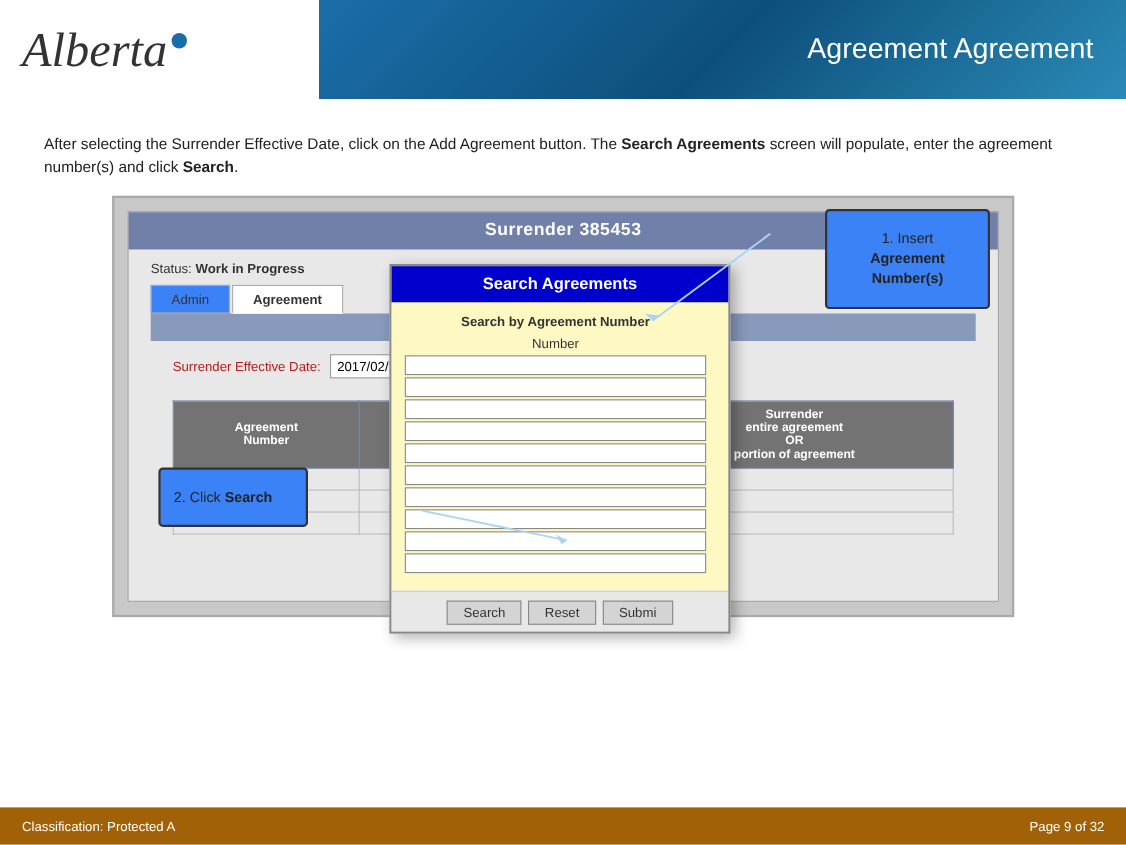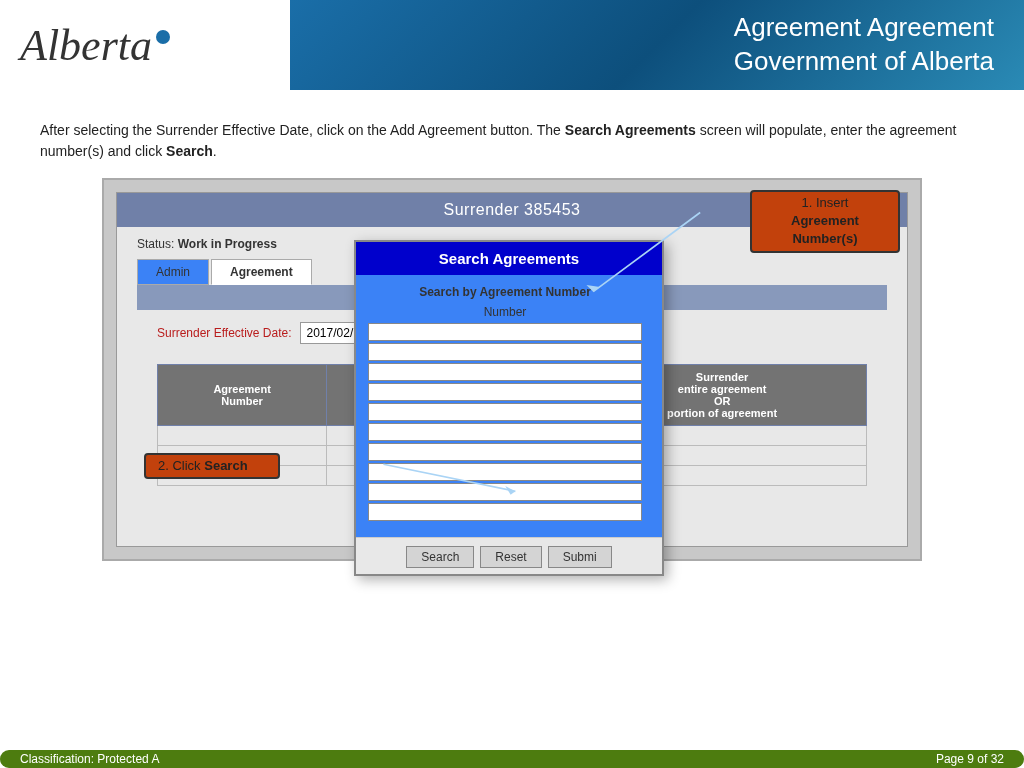--- a/index.html
+++ b/index.html
@@ -89,21 +89,21 @@
       border: 1px solid #999;
       position: relative;
     }
 
     
     .app-title-bar {
       background: #7080a8;
       color: #fff;
       text-align: center;
       font-size: 16px;
-      font-weight: normal;
+      font-weight: bold;
       padding: 8px 0;
       letter-spacing: 0.5px;
     }
 
     
     .app-body {
       background: #e8e8e8;
       padding: 10px 20px;
     }
 
@@ -230,21 +230,21 @@
     .modal-title {
       background: #0000cc;
       color: #fff;
       font-size: 15px;
       font-weight: bold;
       text-align: center;
       padding: 8px 0;
     }
     .modal-body {
       padding: 10px 20px 8px 12px;
-      background: #3b82f6;
+      background: #fef9c3;
     }
     .modal-section-title {
       font-size: 12px;
       font-weight: bold;
       text-align: center;
       margin-bottom: 6px;
       color: #333;
     }
     .modal-sub-label {
       font-size: 12px;
@@ -277,24 +277,24 @@
       border: 1px solid #888;
       padding: 3px 14px;
       font-size: 12px;
       cursor: pointer;
       color: #333;
     }
 
     
     .callout {
       position: absolute;
-      background: #c2410c;
+      background: #3b82f6;
       border: 2px solid #333;
       border-radius: 4px;
-      padding: 2px 12px;
+      padding: 16px 12px;
       font-size: 13px;
       color: #222;
       line-height: 1.4;
       z-index: 20;
     }
 
     .callout-1 {
       top: -20px;
       right: -110px;
       width: 140px;
@@ -317,48 +317,46 @@
       pointer-events: none;
       z-index: 15;
     }
 
     
     .footer {
       position: absolute;
       bottom: 0;
       left: 0;
       right: 0;
-      height: 18px;
-      background: #4d7c0f;
+      height: 34px;
+      background: #a16207;
       display: flex;
       align-items: center;
       justify-content: space-between;
       padding: 0 20px;
-      border-radius: 11px;
     }
     .footer-classification {
       color: #fff;
       font-size: 12px;
     }
     .footer-page {
       color: #fff;
       font-size: 12px;
     }
   </style>
 </head>
 <body>
 
 <div class="header">
   <div class="header-logo">
     <div class="header-logo-text">Alberta</div>
   </div>
   <div class="header-title-area">
     <div class="header-title">
       <span>Agreement Agreement</span><br>
-      <span>Government of Alberta</span>
     </div>
   </div>
 </div>
 
 <div class="body-content">
   <p class="intro-text">
     <span>After selecting the Surrender Effective Date, click on the Add Agreement button.  The </span><strong>Search Agreements</strong><span> screen will populate, enter the agreement number(s) and click </span><strong>Search</strong><span>.</span>
   </p>
 
   <div class="screenshot-area" style="position:relative;">

